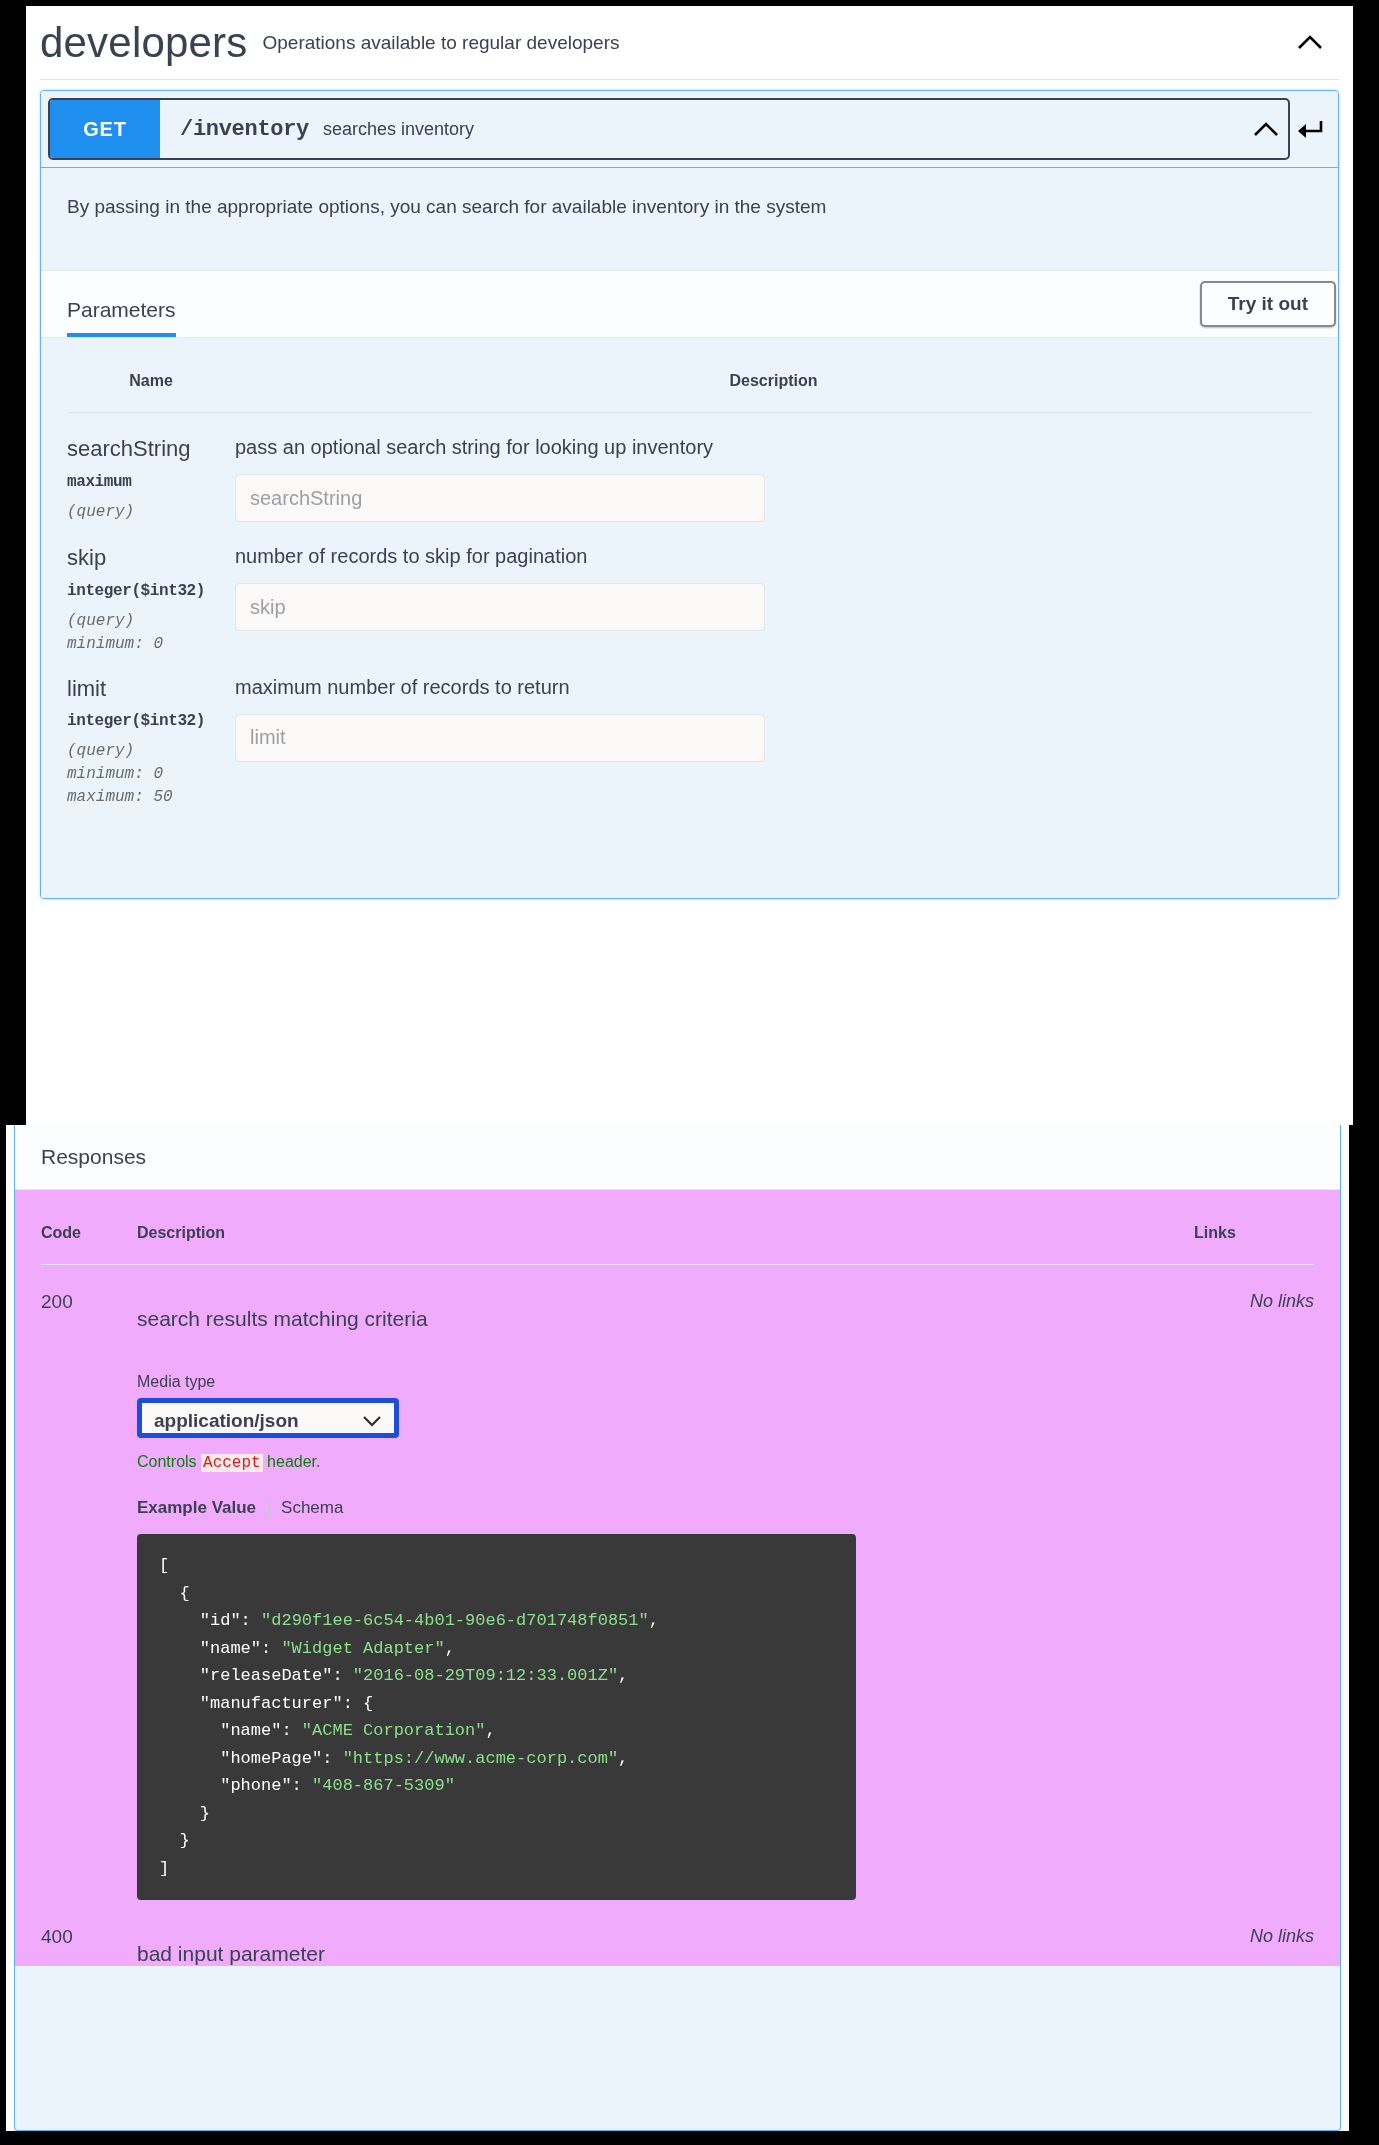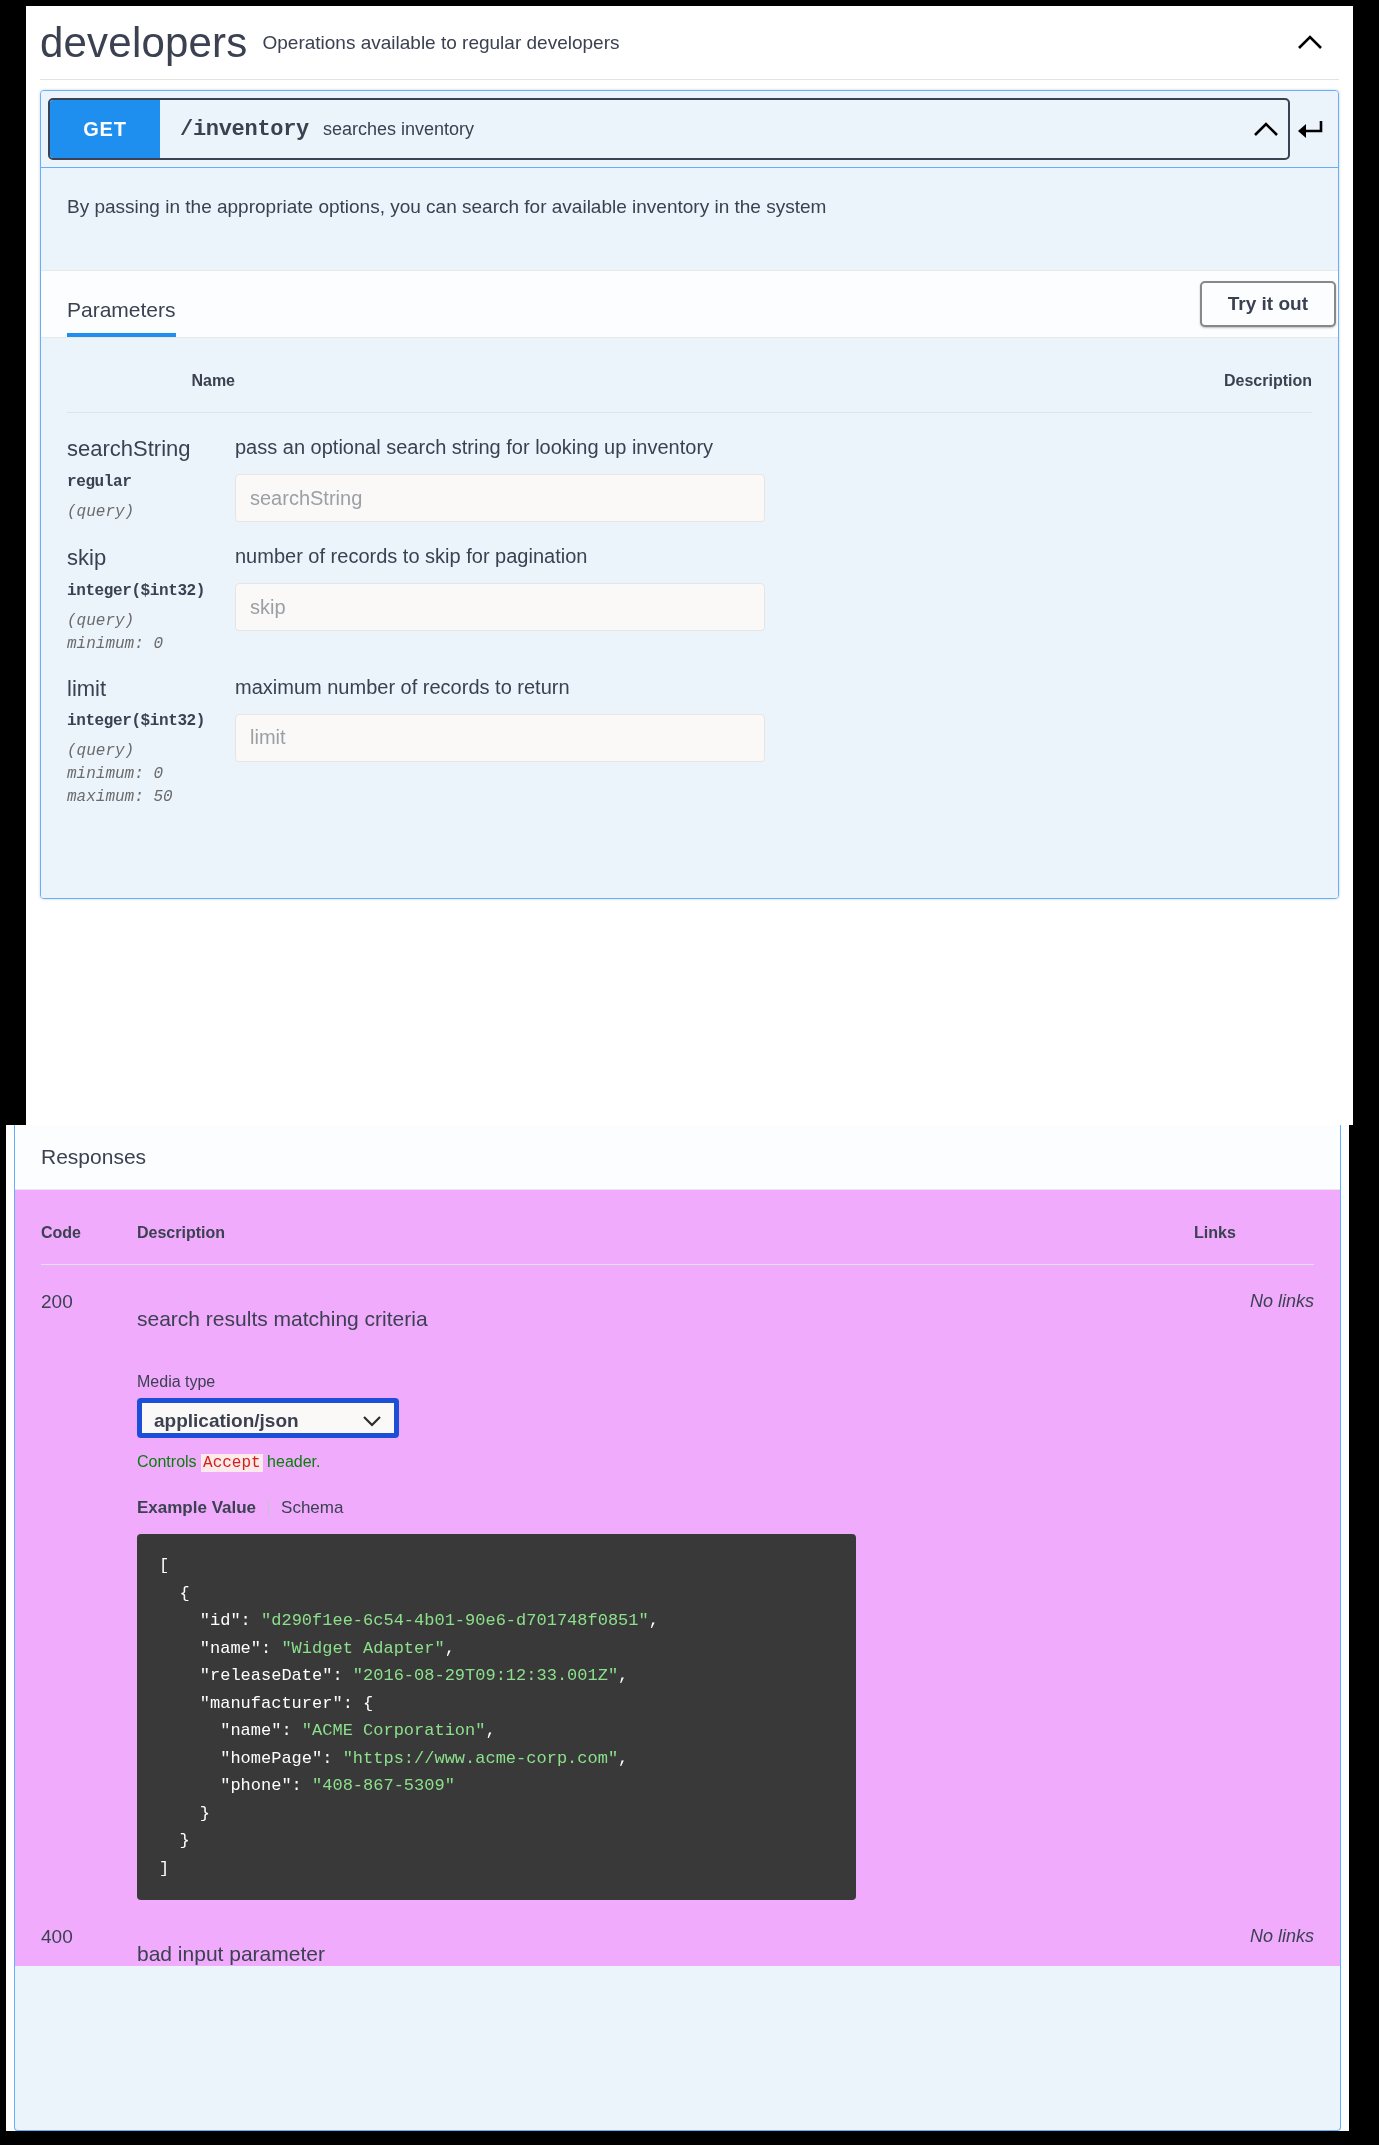--- a/index.html
+++ b/index.html
@@ -186,21 +186,21 @@
     padding: 10px 26px;
     font-family: "Liberation Sans", sans-serif;
     cursor: pointer;
     box-shadow: 0 1px 2px rgba(0,0,0,.25);
   }
 
   
   .params-wrap { background: #ebf3fb; padding: 34px 26px 0 26px; }
   .params-table { width: 100%; border-collapse: collapse; }
   .params-table th {
-    text-align: right;
+    text-align: center;
     font-size: 16px;
     font-weight: bold;
     color: #3b4151;
     padding: 0 0 22px 0;
     border-bottom: 1px solid #dce3ea;
   }
   .th-name { width: 168px; }
   .params-table td {
     vertical-align: top;
     padding: 22px 0 0 0;
@@ -448,21 +448,21 @@
               <tr>
                 <th class="th-name">Name</th>
                 <th>Description</th>
               </tr>
             </thead>
             <tbody>
 
               <tr>
                 <td class="td-name">
                   <div class="p-name">searchString</div>
-                  <div class="p-type">regular</div>
+                  <div class="p-type">maximum</div>
                   <div class="p-in">(query)</div>
                 </td>
                 <td>
                   <p class="p-desc">pass an optional search string for looking up inventory</p>
                   <input class="p-input" type="text" placeholder="searchString" style="">
                 </td>
               </tr>
 
               <tr>
                 <td class="td-name">

